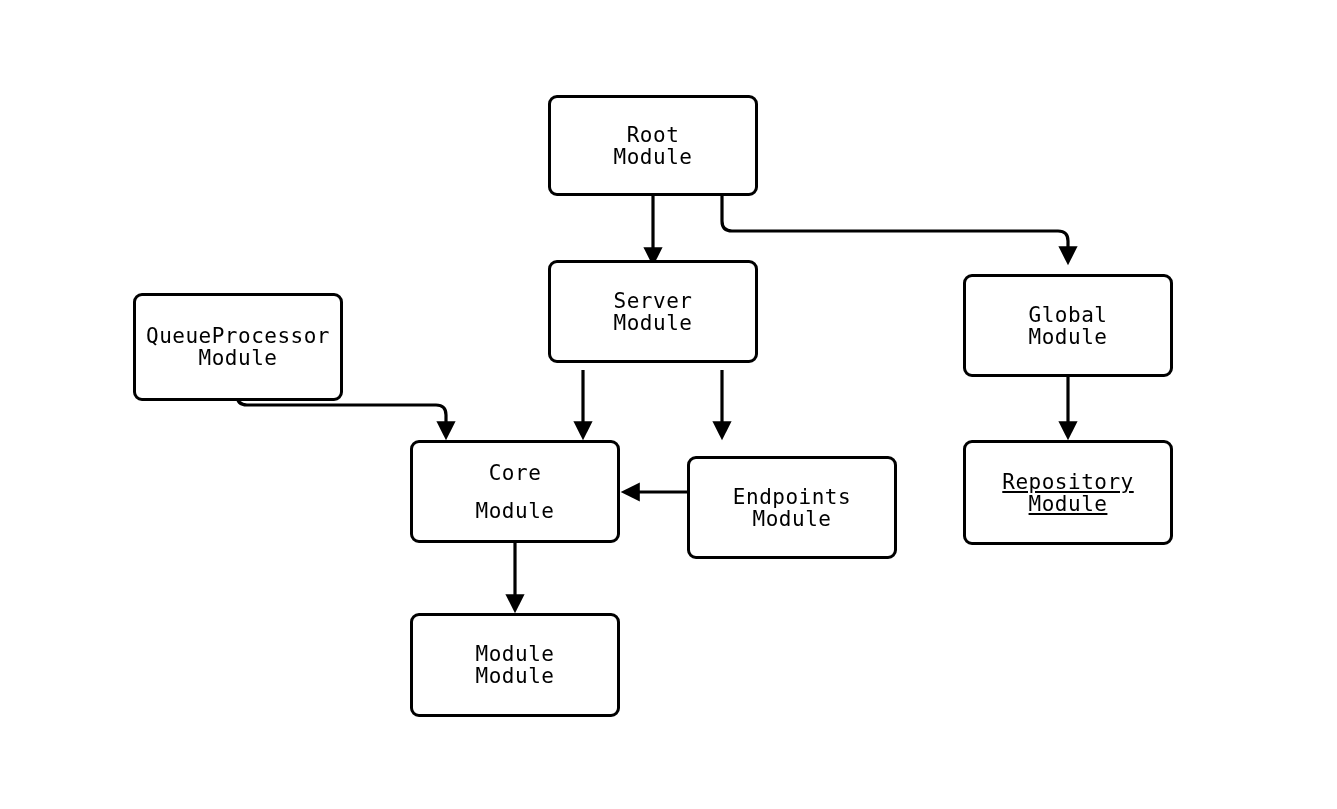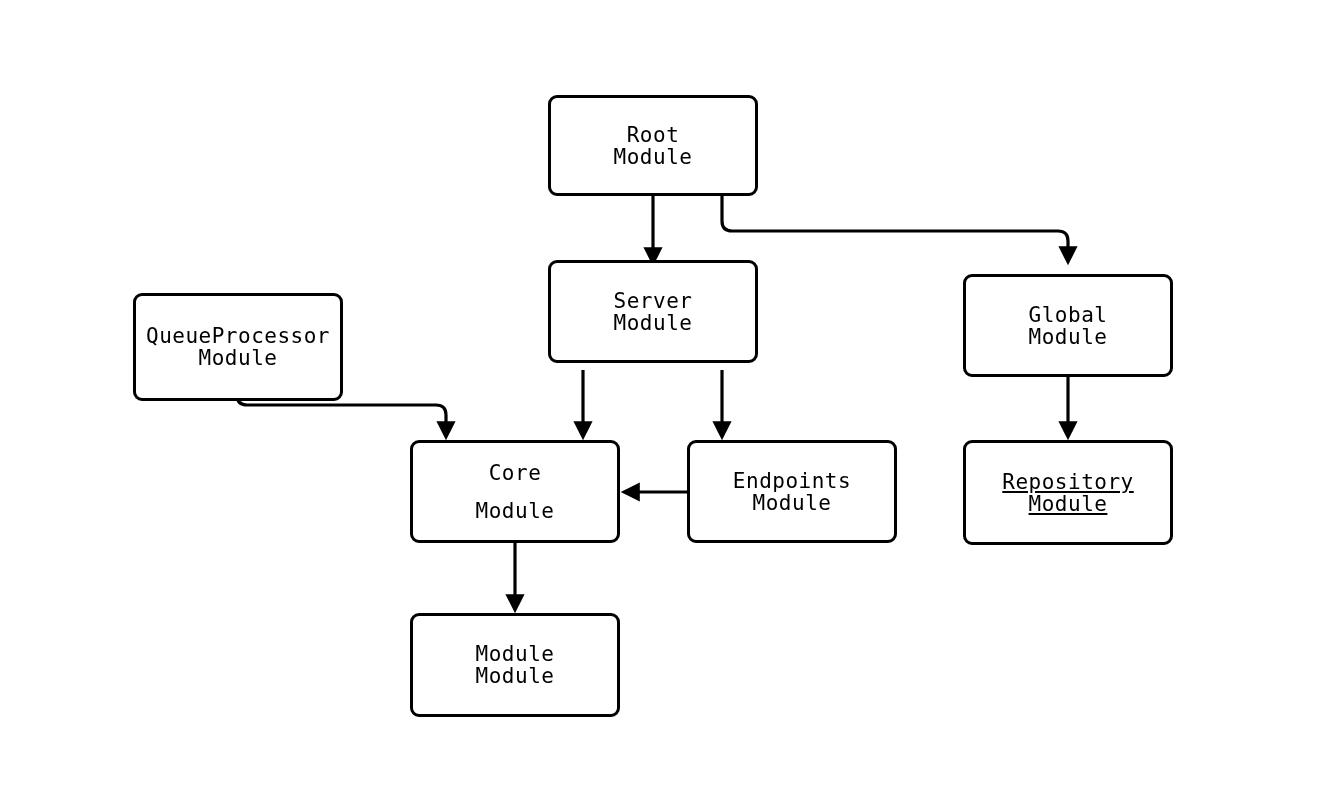--- a/index.html
+++ b/index.html
@@ -101,21 +101,21 @@
   <div class="node" style="left:963px; top:265px; width:210px; height:103px;margin-top:9px;">
     <span class="node-line">Global</span>
     <span class="node-line">Module</span>
   </div>
 
   <div class="node" style="left:410px; top:440px; width:210px; height:103px;gap:16px;">
     <span class="node-line">Core</span>
     <span class="node-line">Module</span>
   </div>
 
-  <div class="node" style="left:687px; top:440px; width:210px; height:103px;">
+  <div class="node" style="left:687px; top:456px; width:210px; height:103px;">
     <span class="node-line">Endpoints</span>
     <span class="node-line">Module</span>
   </div>
 
   <div class="node" style="left:963px; top:440px; width:210px; height:105px;text-decoration:underline;">
     <span class="node-line">Repository</span>
     <span class="node-line">Module</span>
   </div>
 
   <div class="node" style="left:410px; top:613px; width:210px; height:104px;">

